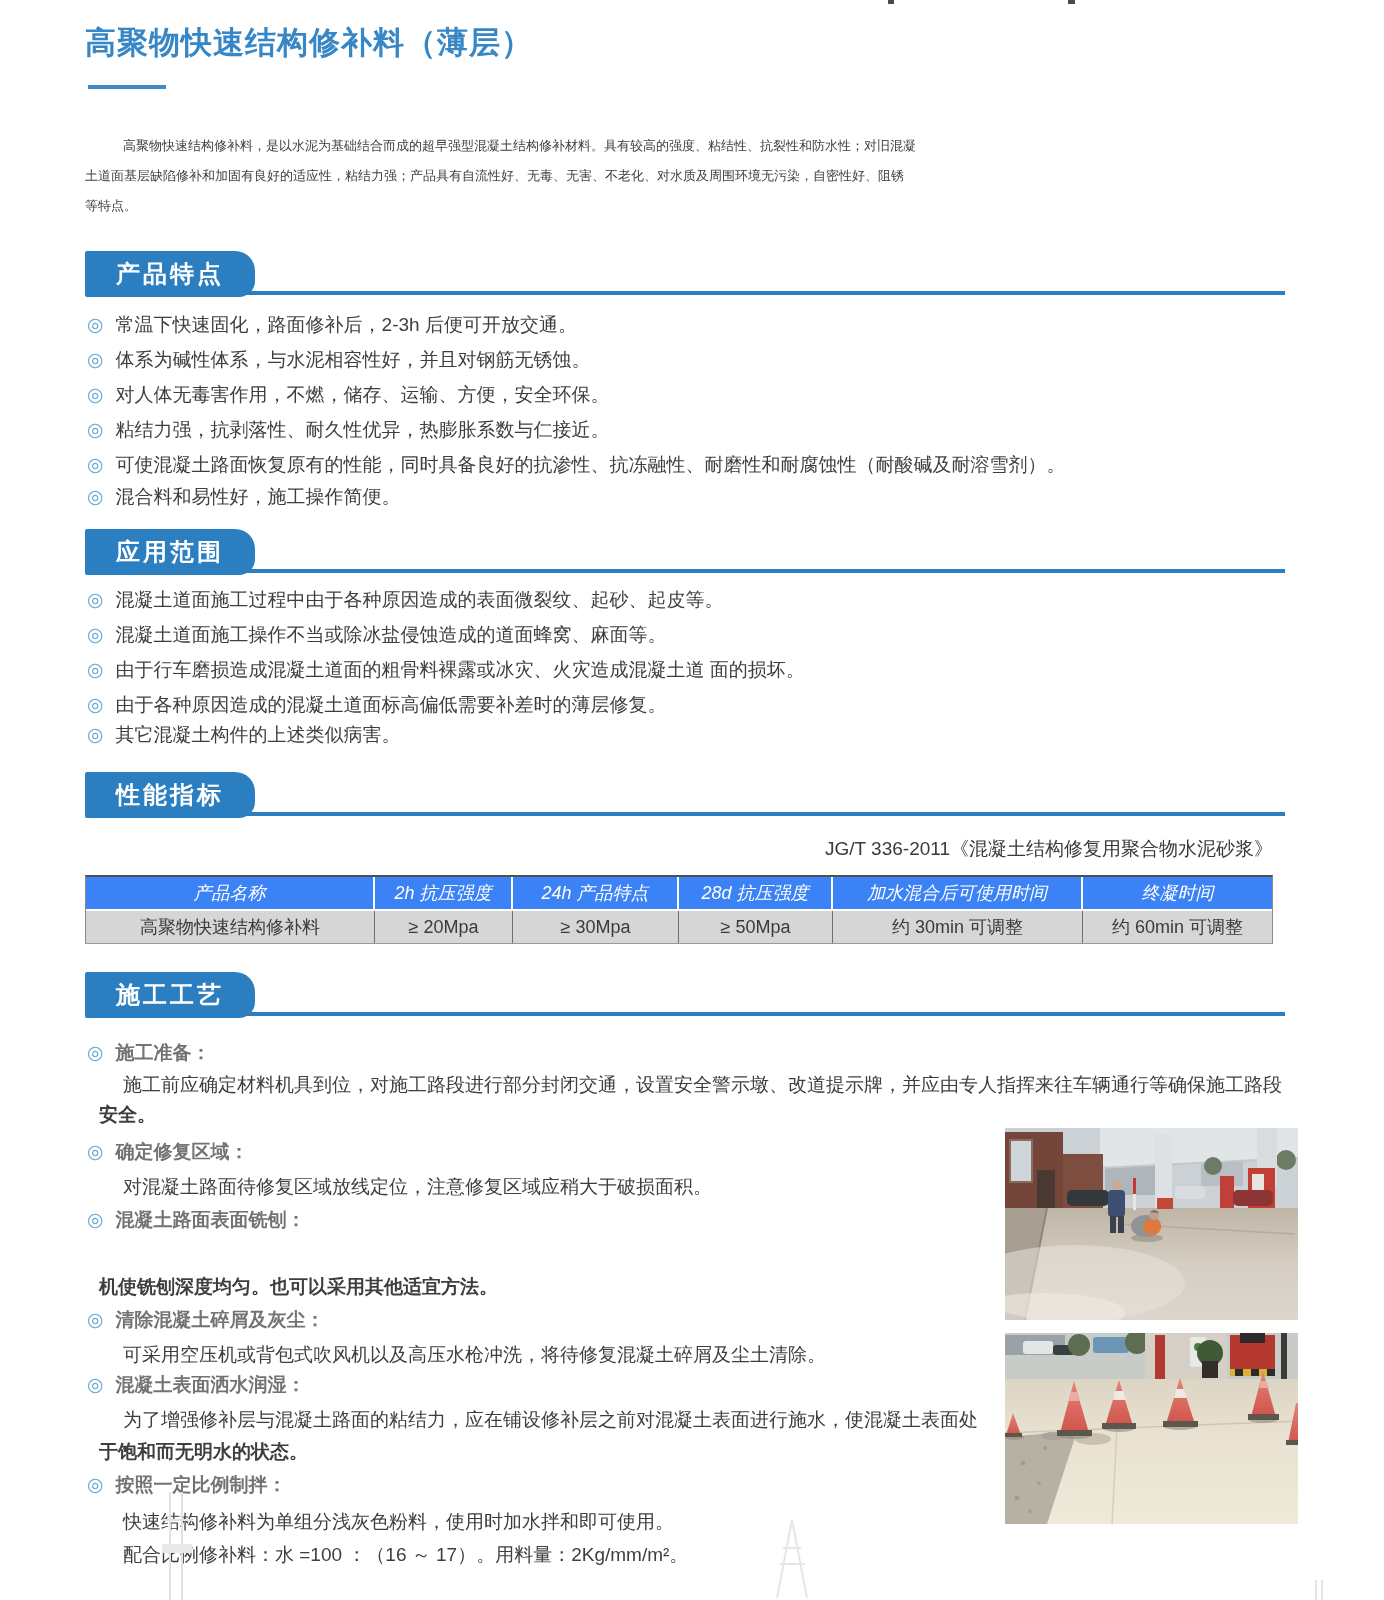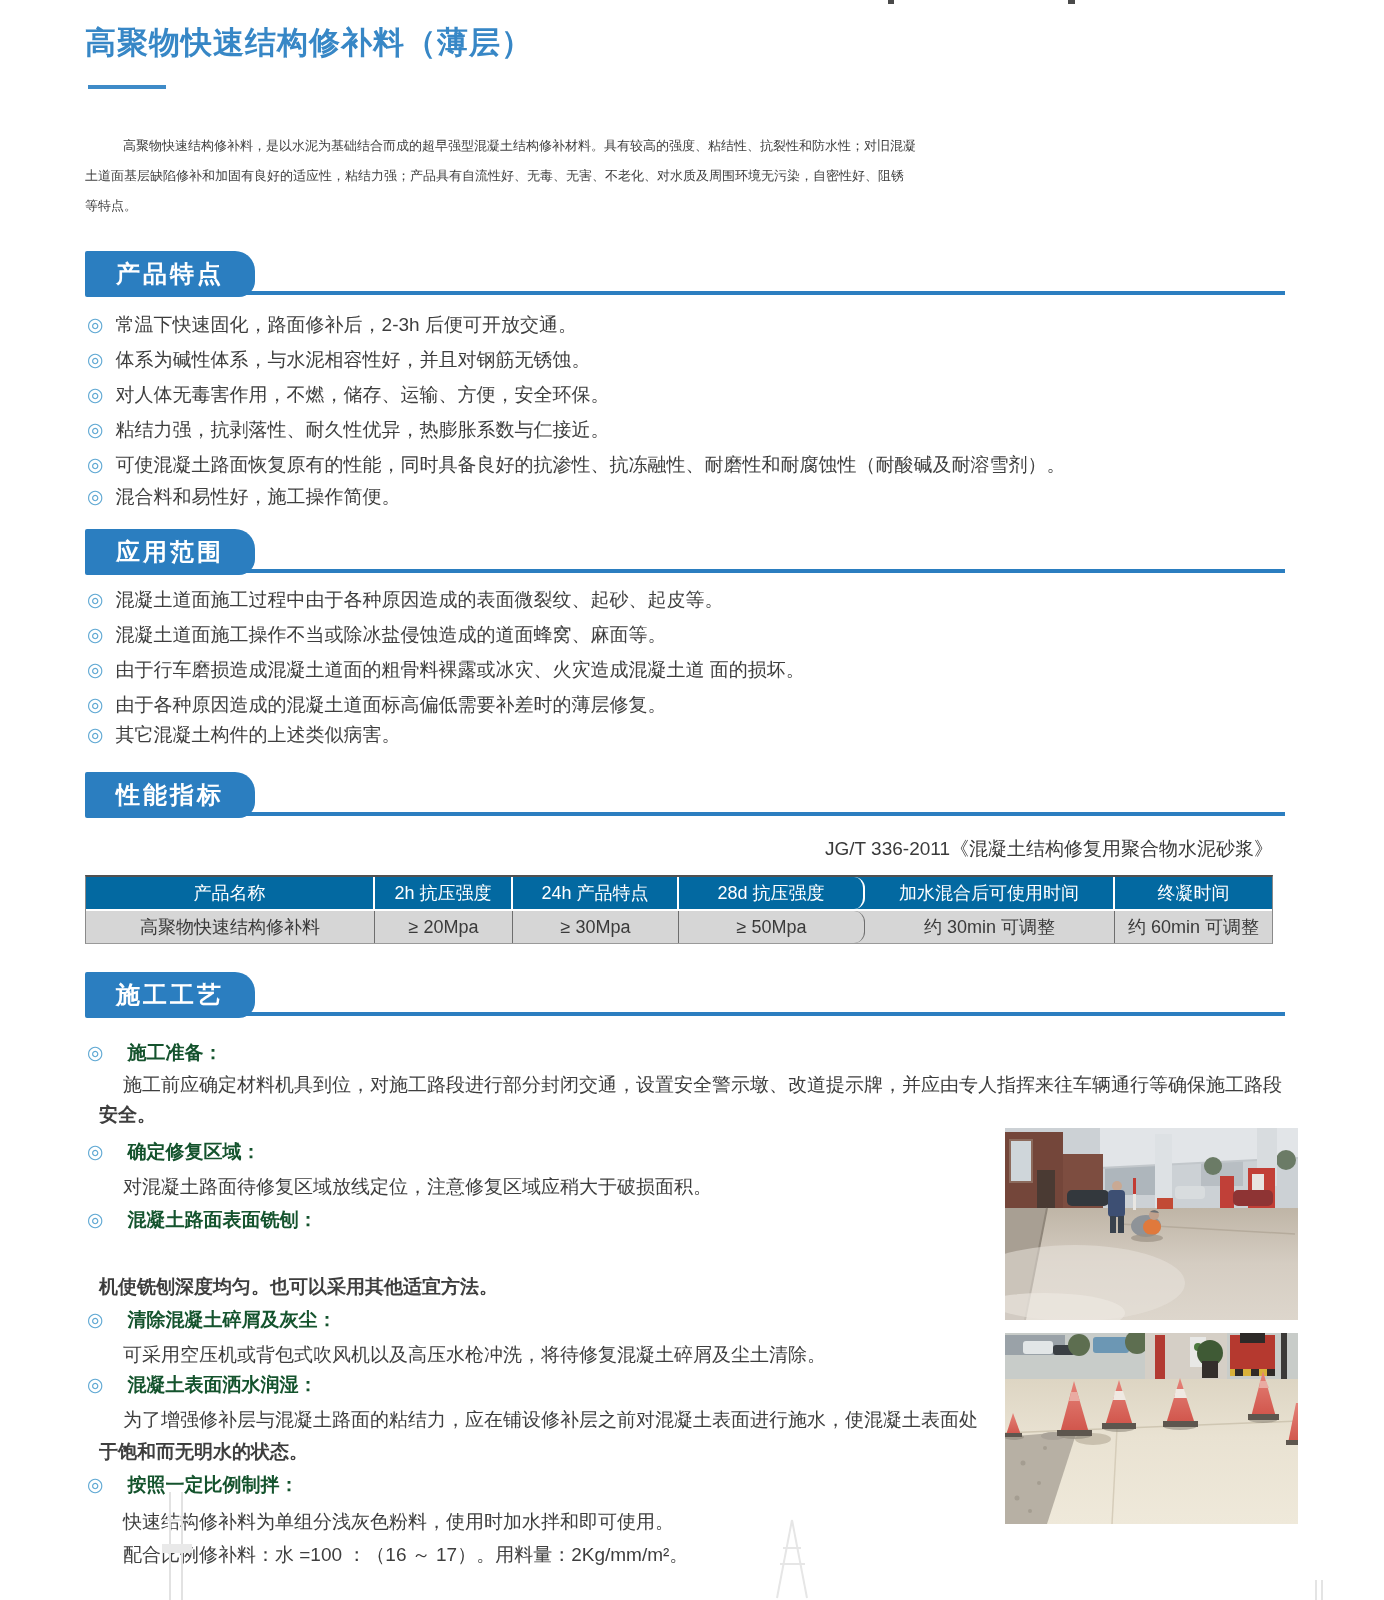--- a/index.html
+++ b/index.html
@@ -22,34 +22,34 @@
   .sec-header{position:absolute;left:85px;width:1200px;height:46px;}
   .sec-header .rule{position:absolute;left:0;right:0;bottom:2px;height:4px;background:#2b7ec0;}
   .sec-header .tab{
     position:absolute;left:0;top:0;width:170px;height:46px;background:#2b7ec0;
     border-radius:2px 20px 16px 2px;color:#ffffff;font-size:24px;font-weight:bold;
     display:flex;align-items:center;justify-content:center;letter-spacing:3px;
   }
 
   .brow{position:absolute;left:87px;display:flex;align-items:flex-start;font-size:19px;color:#3e3e3e;white-space:nowrap;line-height:26px;}
   .brow .dot{color:#5fa8d3;font-size:19px;margin-right:12px;line-height:26px;}
-  .brow .bold{font-weight:bold;color:#14532d;margin-left:12px;}
+  .brow .bold{font-weight:bold;color:#737373;}
 
   .tcaption{position:absolute;left:85px;top:836px;width:1188px;text-align:right;font-size:19px;color:#3a3a3a;}
 
   .ptable{position:absolute;left:85px;top:875px;width:1188px;border-top:2px solid #505050;
     border-left:1px solid #8a8a8a;border-right:1px solid #8a8a8a;border-bottom:1px solid #9a9a9a;box-sizing:border-box;}
-  .ptable .hrow{display:flex;height:32px;background:#0369a1;}
+  .ptable .hrow{display:flex;height:32px;background:#3b82f6;font-style:italic;}
   .ptable .hrow .cell{color:#ffffff;font-size:18px;display:flex;align-items:center;justify-content:center;box-sizing:border-box;border-right:2px solid #ffffff;}
   .ptable .hrow .cell:last-child{border-right:none;}
   .ptable .gap{height:2px;background:#ffffff;}
   .ptable .drow{display:flex;height:32px;background:#d6d6d6;}
   .ptable .drow .cell{color:#3a3a3a;font-size:18px;display:flex;align-items:center;justify-content:center;box-sizing:border-box;border-right:1px solid #6e6e6e;}
   .ptable .drow .cell:last-child{border-right:none;}
-  .c1{width:289px;} .c2{width:138px;} .c3{width:166px;} .c4{width:186px;border-radius:11px;} .c5{width:250px;} .c6{flex:1;}
+  .c1{width:289px;} .c2{width:138px;} .c3{width:166px;} .c4{width:154px;} .c5{width:250px;} .c6{flex:1;}
 
   .pline{position:absolute;font-size:19px;color:#3e3e3e;line-height:26px;white-space:nowrap;}
   .pline.ind{left:123px;} .pline.noind{left:99px;font-weight:bold;}
 
   .photo{position:absolute;left:1005px;width:293px;overflow:hidden;background:#d8d2c8;}
   .photo svg{display:block;}
 
   .watermark{position:absolute;pointer-events:none;}
 </style>
 </head>

